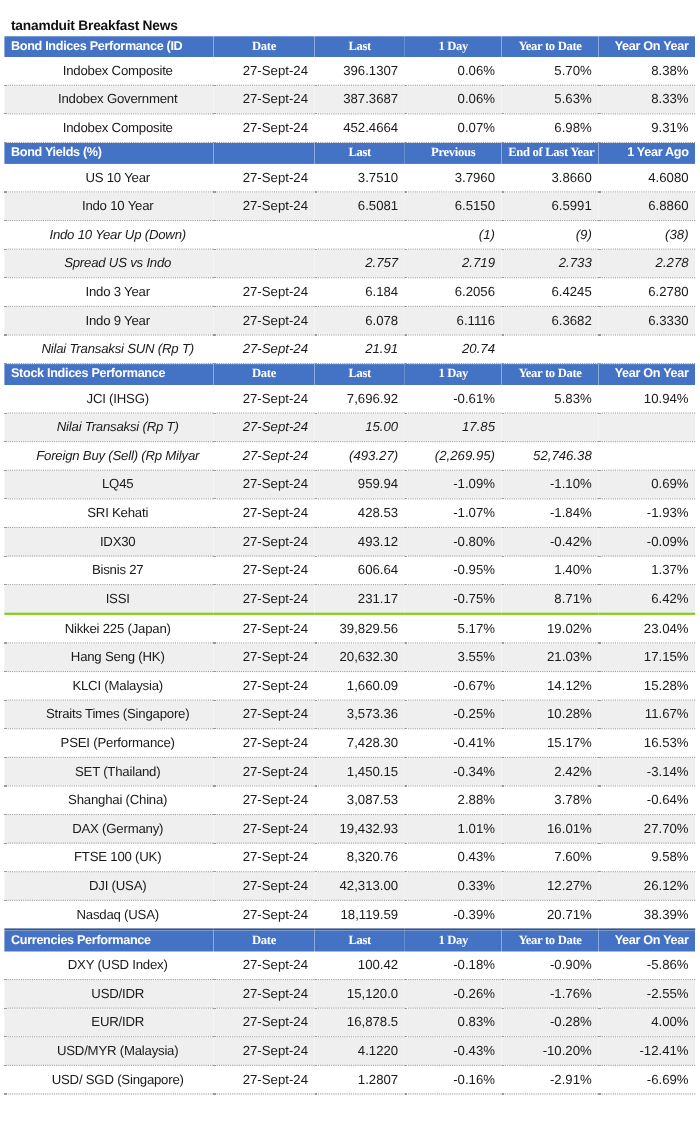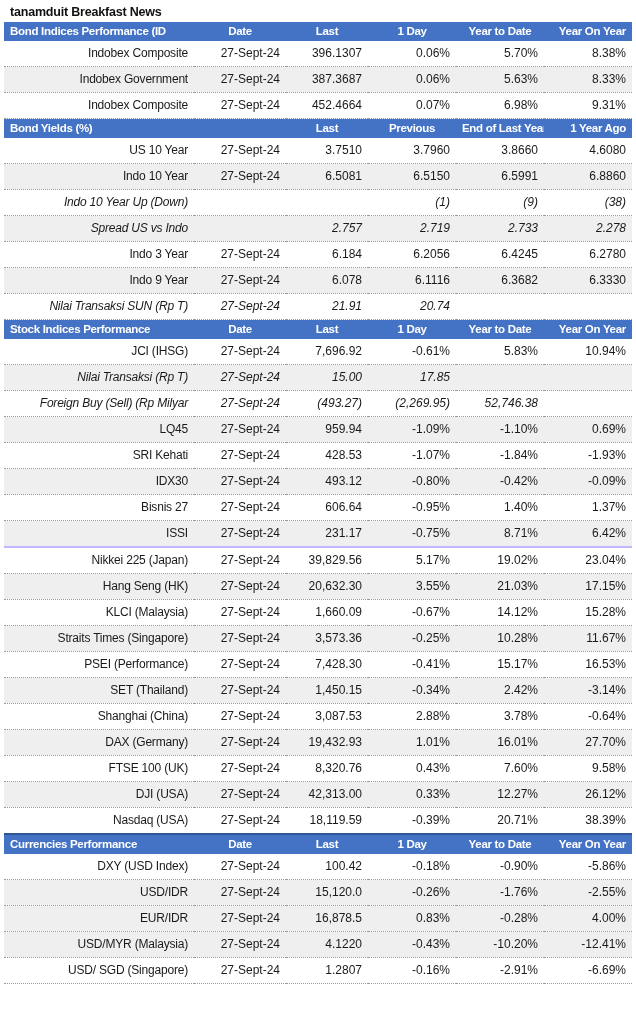--- a/index.html
+++ b/index.html
@@ -3,21 +3,21 @@
 <meta charset="utf-8">
 <style>
   html,body{margin:0;padding:0;}
   body{
     width:636px;height:1024px;
     background:#ffffff;
     font-family:"Liberation Sans", sans-serif;
     color:#1a1a1a;
     overflow:hidden;
   }
-  .page{width:630px;height:1024px;box-sizing:border-box;padding:1px 4px;}
+  .page{width:630px;height:1024px;box-sizing:border-box;padding:12px 4px;}
 
   .doc-title{
     font-size:12.5px;font-weight:bold;color:#111;
     padding:4px 0 3px 6px;letter-spacing:-0.2px;
   }
 
   table.grid{
     width:628px;border-collapse:collapse;table-layout:fixed;
     font-size:11.5px;
   }
@@ -28,34 +28,34 @@
   col.c-ytd{width:88px;}
   col.c-yoy{width:88px;}
 
   tr.section-head td{
     background:#4472C4;color:#ffffff;font-weight:bold;
     height:19px;line-height:19px;padding:0 6px;
     font-size:11.5px;letter-spacing:-0.3px;
     white-space:nowrap;overflow:hidden;
   }
   tr.section-head td.lbl{text-align:left;}
-  tr.section-head td.ctr{text-align:center;}
+  tr.section-head td.ctr{text-align:center;font-family:Liberation Serif, serif;}
   tr.section-head td.rgt{text-align:right;}
 
   tr.data td{
     height:25px;line-height:25px;padding:0 6px;
     border-bottom:1px dotted #9a9a9a;
     white-space:nowrap;overflow:hidden;
     font-size:12px;
   }
-  tr.data td.lbl{text-align:right;padding-left:22px;letter-spacing:-0.2px;}
+  tr.data td.lbl{text-align:center;padding-left:22px;letter-spacing:-0.2px;}
   tr.data td.num{text-align:right;}
   tr.data.alt td{background:#efefef;}
   tr.data.ital td{font-style:italic;}
-  tr.data.thick-top td{border-top:2px solid #c4b5fd;}
+  tr.data.thick-top td{border-top:2px solid #84cc16;}
   tr.data.thick-bottom td{border-bottom:2.5px solid #2f5597;}
 </style>
 </head>
 <body>
 
 <div class="page">
 
   <div class="doc-title">tanamduit Breakfast News</div>
 
   <table class="grid">

